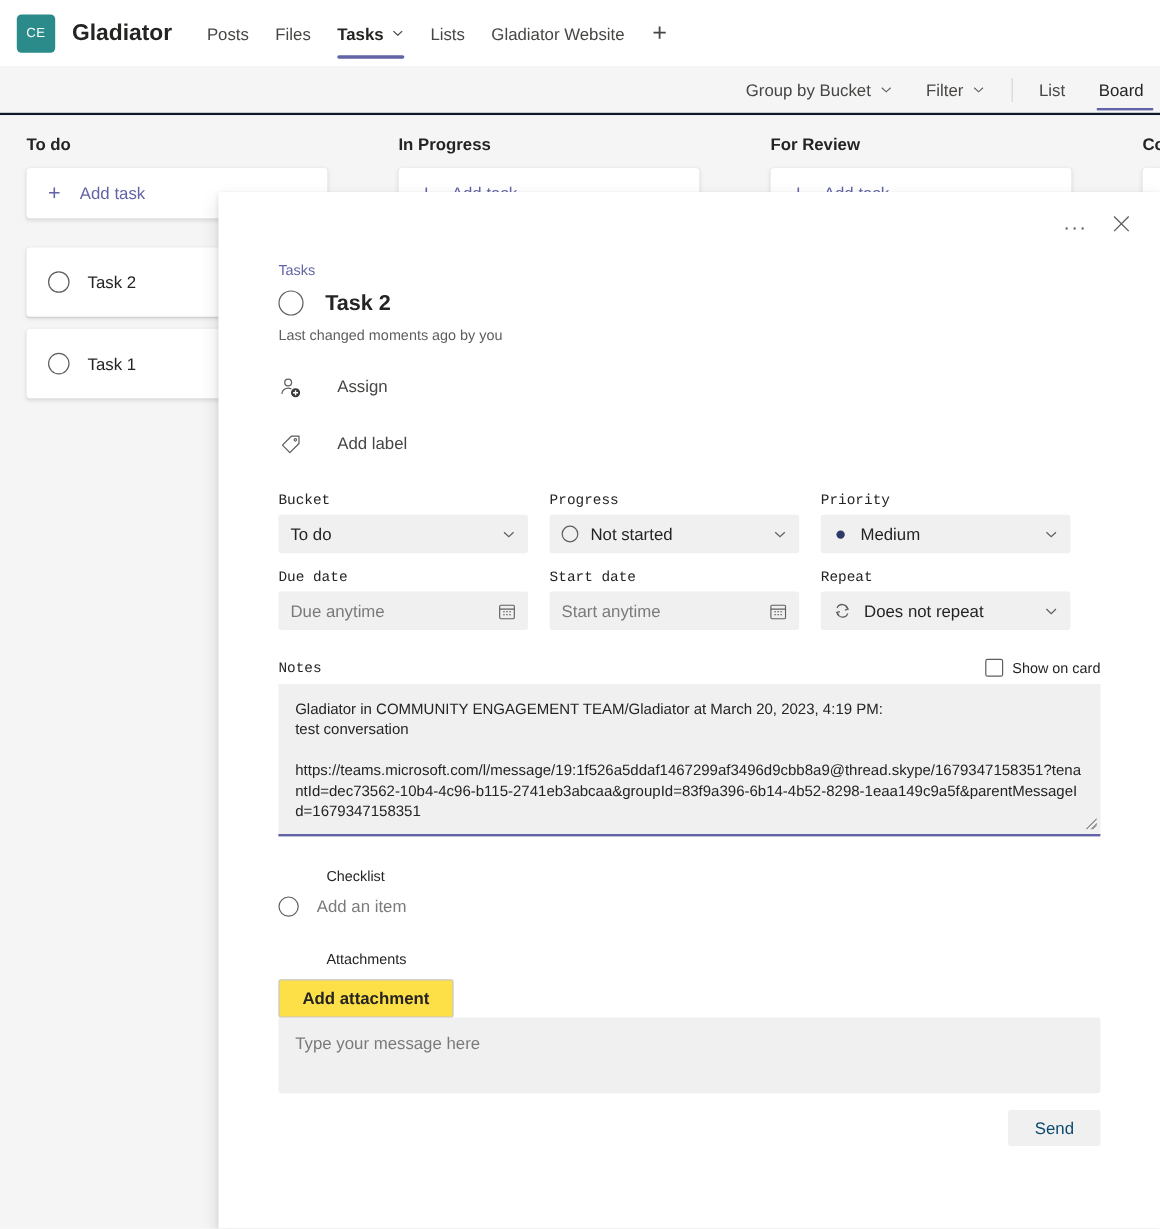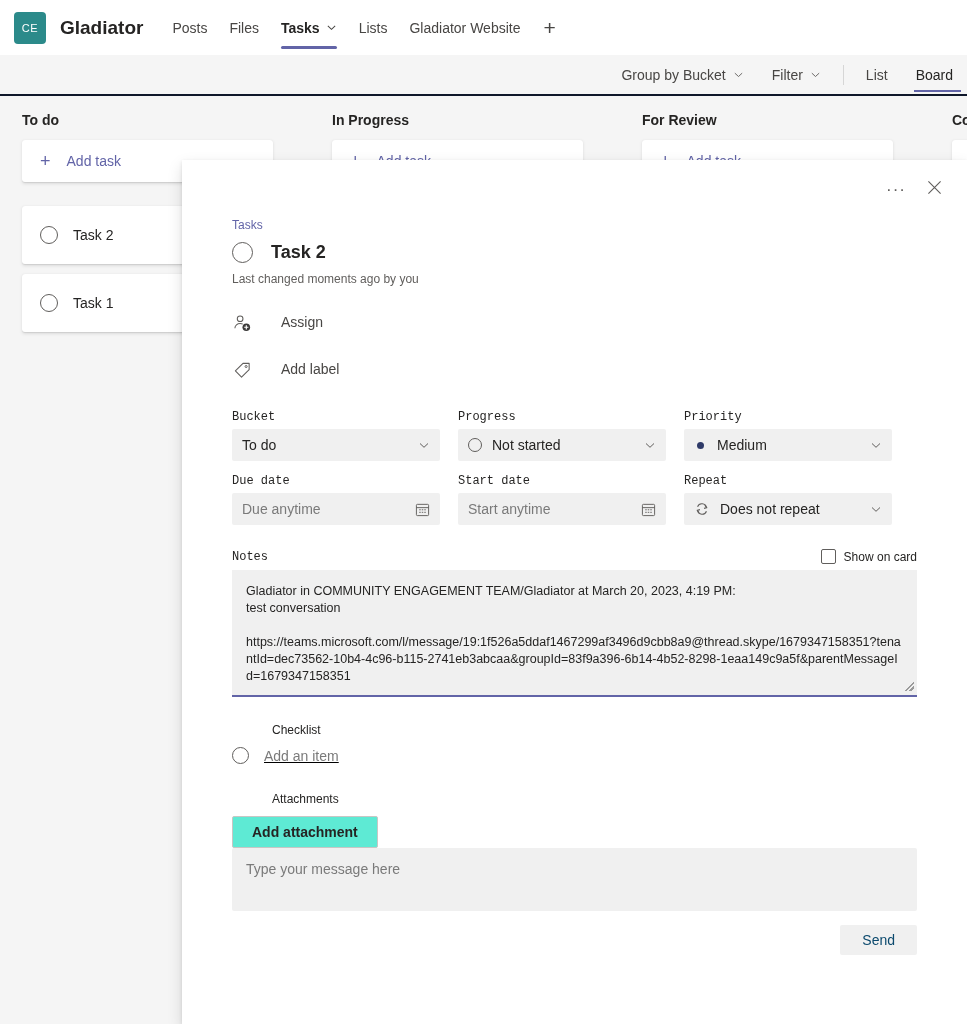--- a/index.html
+++ b/index.html
@@ -183,26 +183,26 @@
   }
   .notes-url { margin-top: 17px; }
   .resize-grip {
     position: absolute; right: 3px; bottom: 4px; width: 9px; height: 9px;
     background:
       linear-gradient(135deg, transparent 45%, #9a9a9a 45%, #9a9a9a 58%, transparent 58%),
       linear-gradient(135deg, transparent 72%, #9a9a9a 72%, #9a9a9a 85%, transparent 85%);
   }
 
   .sec-label { font-size: 12px; color: #252423; margin-top: 26px; margin-bottom: 10px; margin-left: 40px; }
-  .checklist-item { display: flex; align-items: center; gap: 15px; cursor: pointer; text-decoration: underline; }
+  .checklist-item { display: flex; align-items: flex-start; gap: 15px; cursor: pointer; }
   .checklist-item .ph { font-size: 14px; color: #7a7a7a; }
   .btn-outline {
     display: inline-flex; align-items: center; justify-content: center;
     height: 32px; padding: 0 19px;
-    background: #5eead4; border: 1px solid #c8c6c4; border-radius: 2px;
+    background: #fde047; border: 1px solid #c8c6c4; border-radius: 2px;
     font-size: 14px; font-weight: bold; color: #252423; cursor: pointer;
   }
   .comment-box {
     background: #f0f0f0; border-radius: 2px; height: 63px;
     padding: 13px 14px; font-size: 14px; color: #7a7a7a;
   }
   .send-row { display: flex; justify-content: flex-end; margin-top: 14px; }
   .btn-send {
     height: 30px; padding: 0 22px; background: #f0f0f0; border: none;
     border-radius: 2px; font-size: 14px; color: #0c4a6e;

